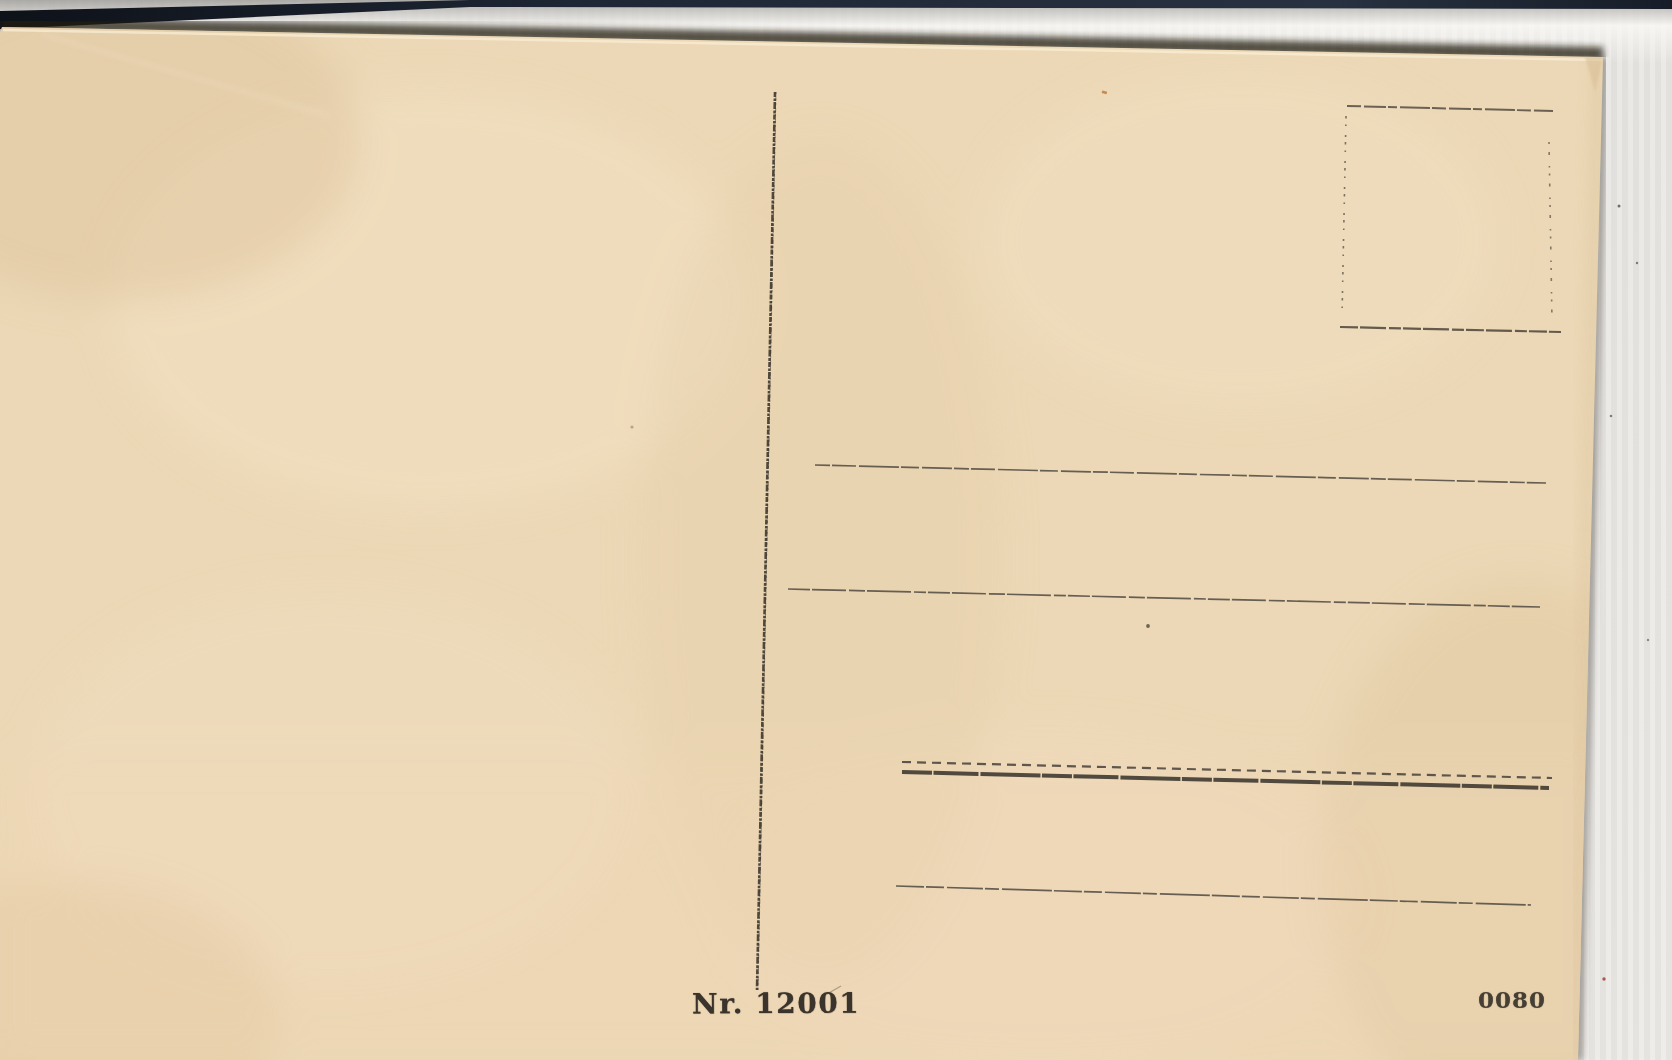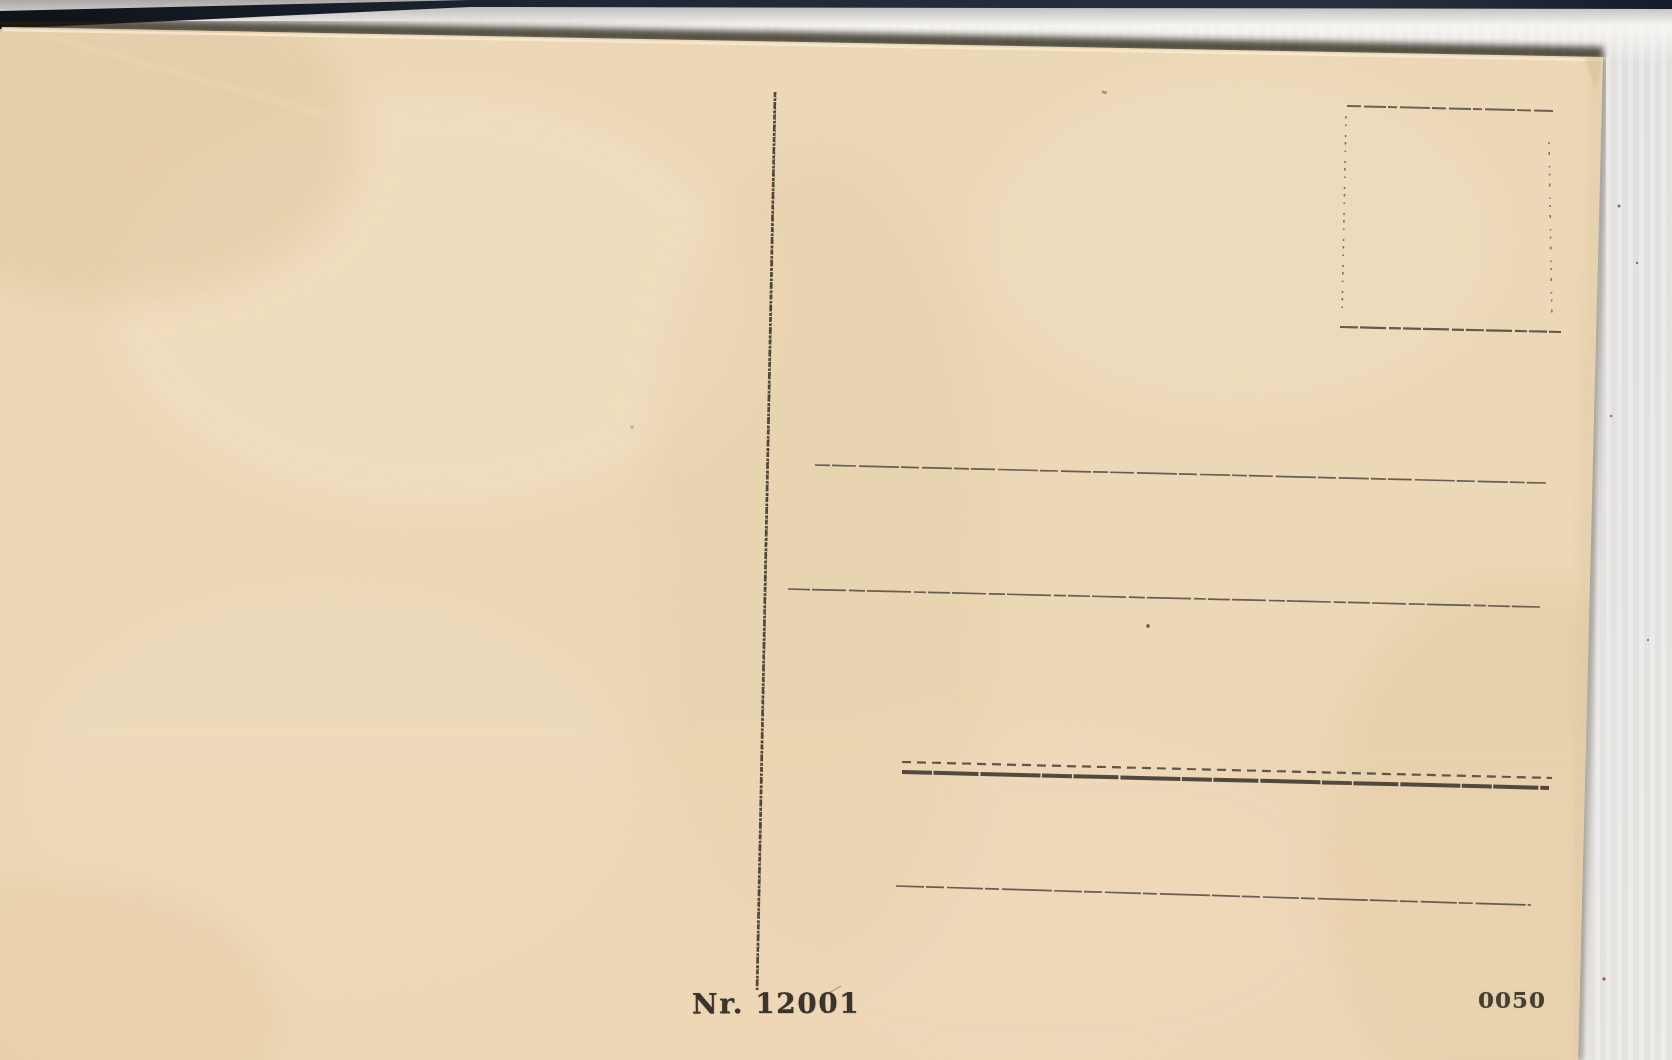--- a/index.html
+++ b/index.html
@@ -129,15 +129,15 @@
       <circle cx="1604" cy="979" r="1.7" fill="#a65a50"></circle>
       <circle cx="632" cy="427" r="1.6" fill="#8d8069" opacity="0.6"></circle>
       <circle cx="1148" cy="626" r="1.9" fill="#55503f" opacity="0.85"></circle>
       <rect x="1102" y="91" width="5" height="2.5" fill="#bf7a38" opacity="0.85" transform="rotate(15 1104 92)"></rect>
       <path d="M827,994 L841,986" stroke="#6b6154" stroke-width="1.2" opacity="0.5" fill="none"></path>
       <circle cx="1540" cy="1004" r="1.5" fill="#5a5146" opacity="0.7"></circle>
     </g>
   </svg>
 
   <div class="printer-number">Nr. 12001</div>
-  <div class="control-number">0050</div>
+  <div class="control-number">0080</div>
 
 </div>
 
 </body></html>

